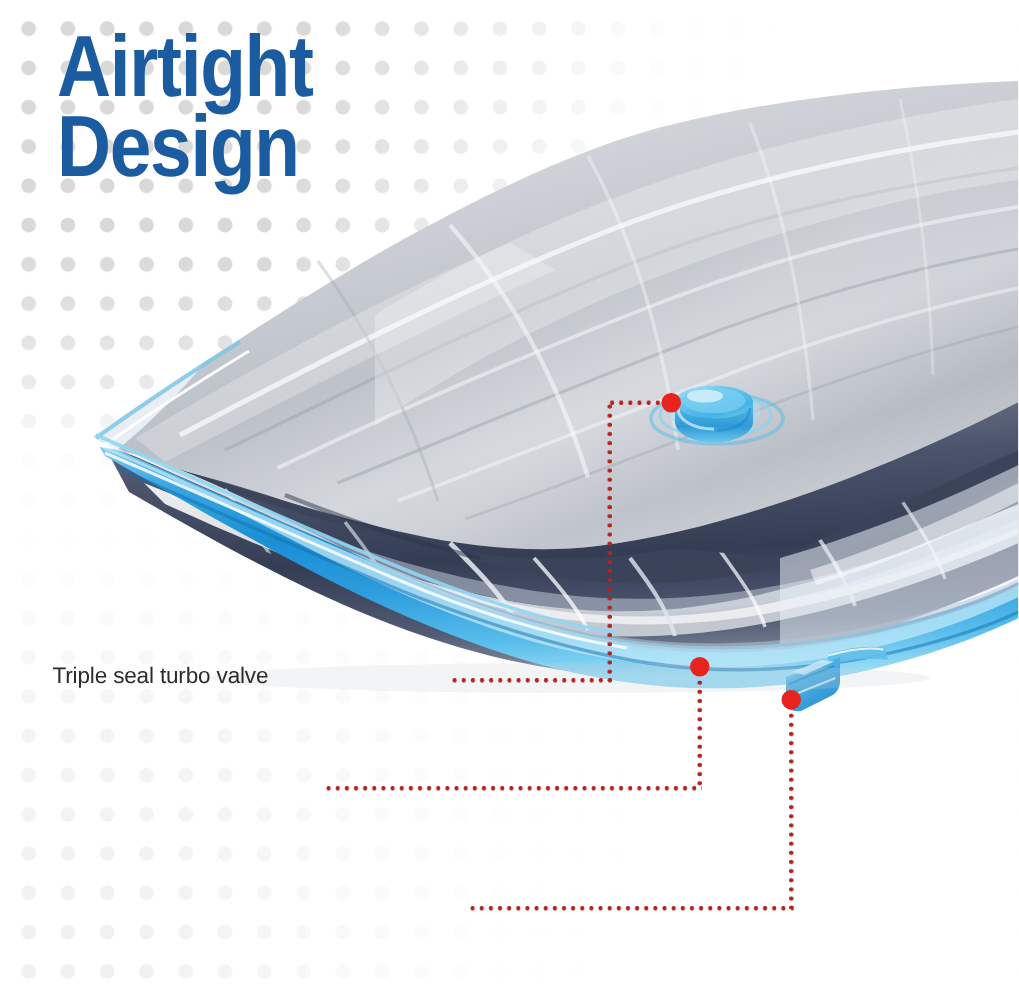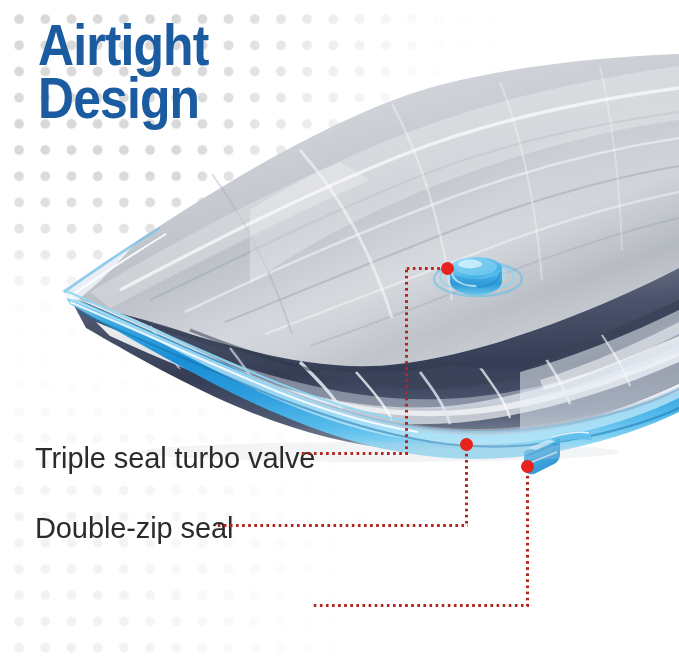--- a/index.html
+++ b/index.html
@@ -47,21 +47,21 @@
   }
 
   
   .photo { position:absolute; left:0; top:0; width:679px; height:663px; z-index:8; }
   .photo svg { display:block; }
 
   
   .callouts { position:absolute; inset:0; z-index:30; }
   .label {
     position:absolute;
-    font-size:29px;
+    font-size:15px;
     color:#2b2b2b;
     white-space:nowrap;
     letter-spacing:-0.1px;
   }
   .lbl-1 { left:35px; top:442px; }
   .lbl-2 { left:35px; top:512px; }
   .lbl-3 { left:35px; top:592px; }
 
   .dotline { position:absolute; }
   .dotline.h {
@@ -337,21 +337,20 @@
   </div>
 
   <div class="callouts">
 
     <div class="label lbl-1" style="color: rgb(43, 43, 43);">Triple seal turbo valve</div>
     <div class="dotline h" style="left:300px; top:452px; width:108px;"></div>
     <div class="dotline v" style="left:405px; top:268px; height:186px;"></div>
     <div class="dotline h" style="left:405px; top:267px; width:46px;"></div>
     <div class="anchor-dot" style="left: 441px; top: 262px; background: rgb(232, 34, 28);"></div>
 
-    <div class="label lbl-2" style="color: rgb(43, 43, 43);">Double-zip seal</div>
     <div class="dotline h" style="left:216px; top:524px; width:252px;"></div>
     <div class="dotline v" style="left:465px; top:446px; height:80px;"></div>
     <div class="anchor-dot" style="left: 460px; top: 438px; background: rgb(232, 34, 28);"></div>
 
     <div class="dotline h" style="left:312px; top:604px; width:217px;"></div>
     <div class="dotline v" style="left:526px; top:468px; height:138px;"></div>
     <div class="anchor-dot" style="left: 521px; top: 460px; background: rgb(232, 34, 28);"></div>
   </div>
 
 </div>

